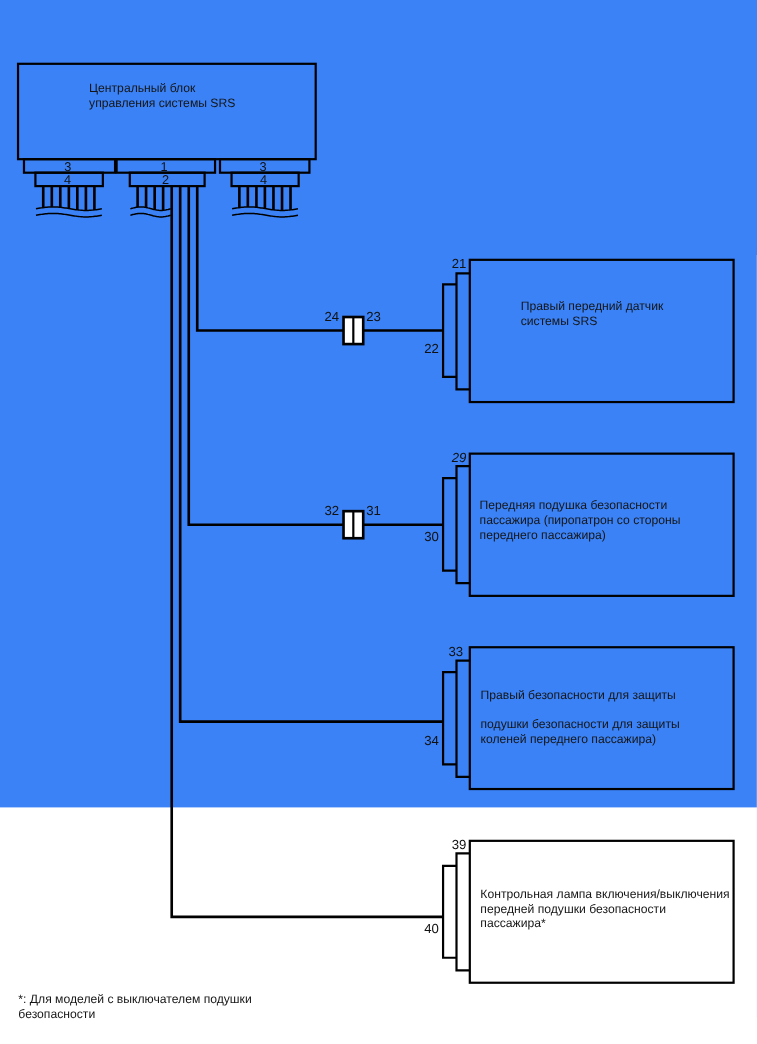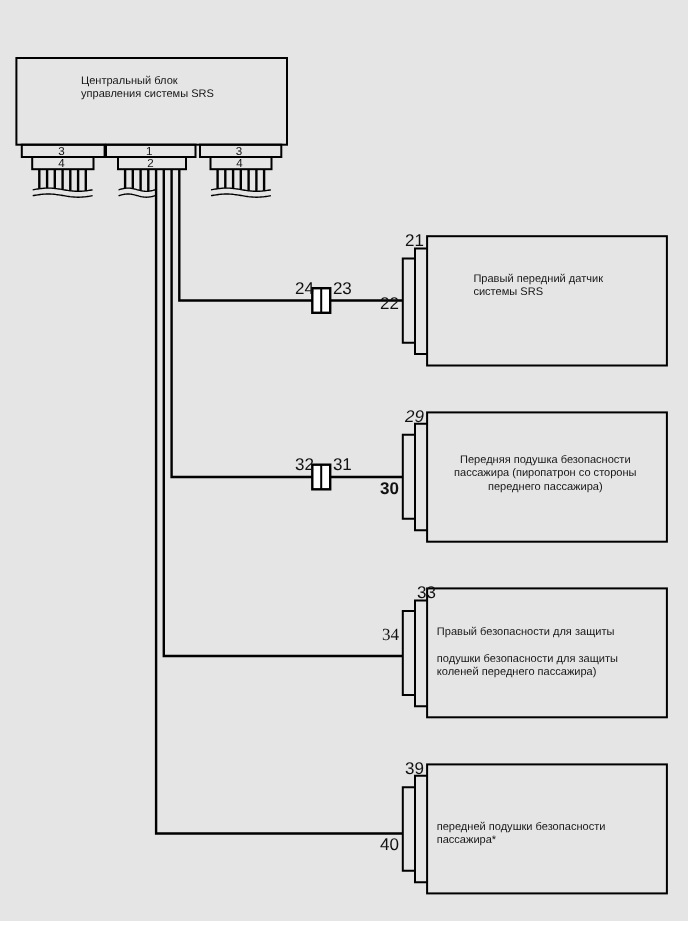--- a/index.html
+++ b/index.html
@@ -1,24 +1,24 @@
 <!DOCTYPE html>
 <html><head>
 <meta charset="utf-8">
 <style>
   html,body{margin:0;padding:0;background:#ffffff;}
   body{width:688px;height:949px;overflow:hidden;
        font-family:"Liberation Sans",sans-serif;color:#000;
        -webkit-font-smoothing:antialiased;text-rendering:geometricPrecision;}
-  #stage{position:relative;width:688px;height:921px;background:#e5e5e5;}
+  #stage{position:relative;width:688px;height:734px;background:#3b82f6;}
   #wire-svg{position:absolute;left:0;top:0;width:688px;height:949px;}
   .txt{position:absolute;font-family:"Liberation Sans",sans-serif;
        font-size:11.06px;line-height:13.5px;color:#151515;white-space:pre;}
   .num{position:absolute;font-family:"Liberation Sans",sans-serif;
-       font-size:17px;line-height:11.6px;color:#111;white-space:nowrap;
+       font-size:12px;line-height:11.6px;color:#111;white-space:nowrap;
        text-align:right;}
   .cnum{position:absolute;font-family:"Liberation Sans",sans-serif;
        font-size:11.6px;line-height:11.6px;color:#111;text-align:center;}
 </style>
 </head>
 <body>
 
 <div id="stage">
 <svg id="wire-svg" viewBox="0 0 688 949">
   <rect x="16.4" y="58.0" width="270.6" height="86.7" fill="none" stroke="#000" stroke-width="2.0"></rect>
@@ -74,28 +74,29 @@
   <line x1="321.2" y1="464.7" x2="321.2" y2="489.3" stroke="#000" stroke-width="2.0"></line>
 </svg>
 <div class="txt" style="left:81px;top:74.5px;"><span>Центральный блок</span><br><span>управления системы SRS</span></div>
 <div class="cnum" style="left:20.2px;top:145.9px;width:82.8px;">3</div>
 <div class="cnum" style="left:30.8px;top:158.4px;width:61.3px;">4</div>
 <div class="cnum" style="left:104.4px;top:145.9px;width:89.5px;">1</div>
 <div class="cnum" style="left:116.6px;top:158.4px;width:68.0px;">2</div>
 <div class="cnum" style="left:198.4px;top:145.9px;width:81.3px;">3</div>
 <div class="cnum" style="left:209.1px;top:158.4px;width:61.0px;">4</div>
 <div class="num" style="left:398px;width:26px;top:234.6px;">21</div>
-<div class="num" style="left:373px;width:26px;top:298px;">22</div>
+<div class="num" style="left:373px;width:26px;top:312px;">22</div>
 <div class="txt" style="left:473.4px;top:272.5px;"><span>Правый передний датчик</span><br><span>системы SRS</span></div>
 <div class="num" style="left:398px;width:26px;top:410.5px;font-style:italic;">29</div>
-<div class="num" style="left:373px;width:26px;top:482.9px;font-weight:bold;">30</div>
-<div class="txt" style="left:454px;top:453.7px;text-align:center;"><span>Передняя подушка безопасности</span><br><span>пассажира (пиропатрон со стороны</span><br><span>переднего пассажира)</span></div>
-<div class="num" style="left:410px;width:26px;top:586.5px;">33</div>
-<div class="num" style="left:373px;width:26px;top:629px;font-family:Liberation Serif, serif;">34</div>
+<div class="num" style="left:373px;width:26px;top:482.9px;">30</div>
+<div class="txt" style="left:436px;top:453.7px;"><span>Передняя подушка безопасности</span><br><span>пассажира (пиропатрон со стороны</span><br><span>переднего пассажира)</span></div>
+<div class="num" style="left:395px;width:26px;top:586.5px;">33</div>
+<div class="num" style="left:373px;width:26px;top:668px;">34</div>
 <div class="txt" style="left:436.8px;top:625.5px;"><span>Правый безопасности для защиты</span><br><br><span>подушки безопасности для защиты</span><br><span>коленей переднего пассажира)</span></div>
 <div class="num" style="left:398px;width:26px;top:762.5px;">39</div>
 <div class="num" style="left:373px;width:26px;top:839.4px;">40</div>
-<div class="txt" style="left:436.7px;top:807.4px;"><br><span>передней подушки безопасности</span><br><span>пассажира*</span></div>
+<div class="txt" style="left:436.7px;top:807.4px;"><span>Контрольная лампа включения/выключения</span><br><span>передней подушки безопасности</span><br><span>пассажира*</span></div>
 <div class="num" style="left:295.0px;top:282.6px;">24</div>
 <div class="num" style="left:332.9px;top:282.6px;text-align:center;">23</div>
 <div class="num" style="left:295.0px;top:458.7px;">32</div>
 <div class="num" style="left:332.9px;top:458.7px;">31</div>
+<div class="txt" style="left:16.7px;top:902.9px;line-height:12.9px;"><span>*: Для моделей с выключателем подушки</span><br><span>безопасности</span></div>
 </div>
 
 </body></html>

